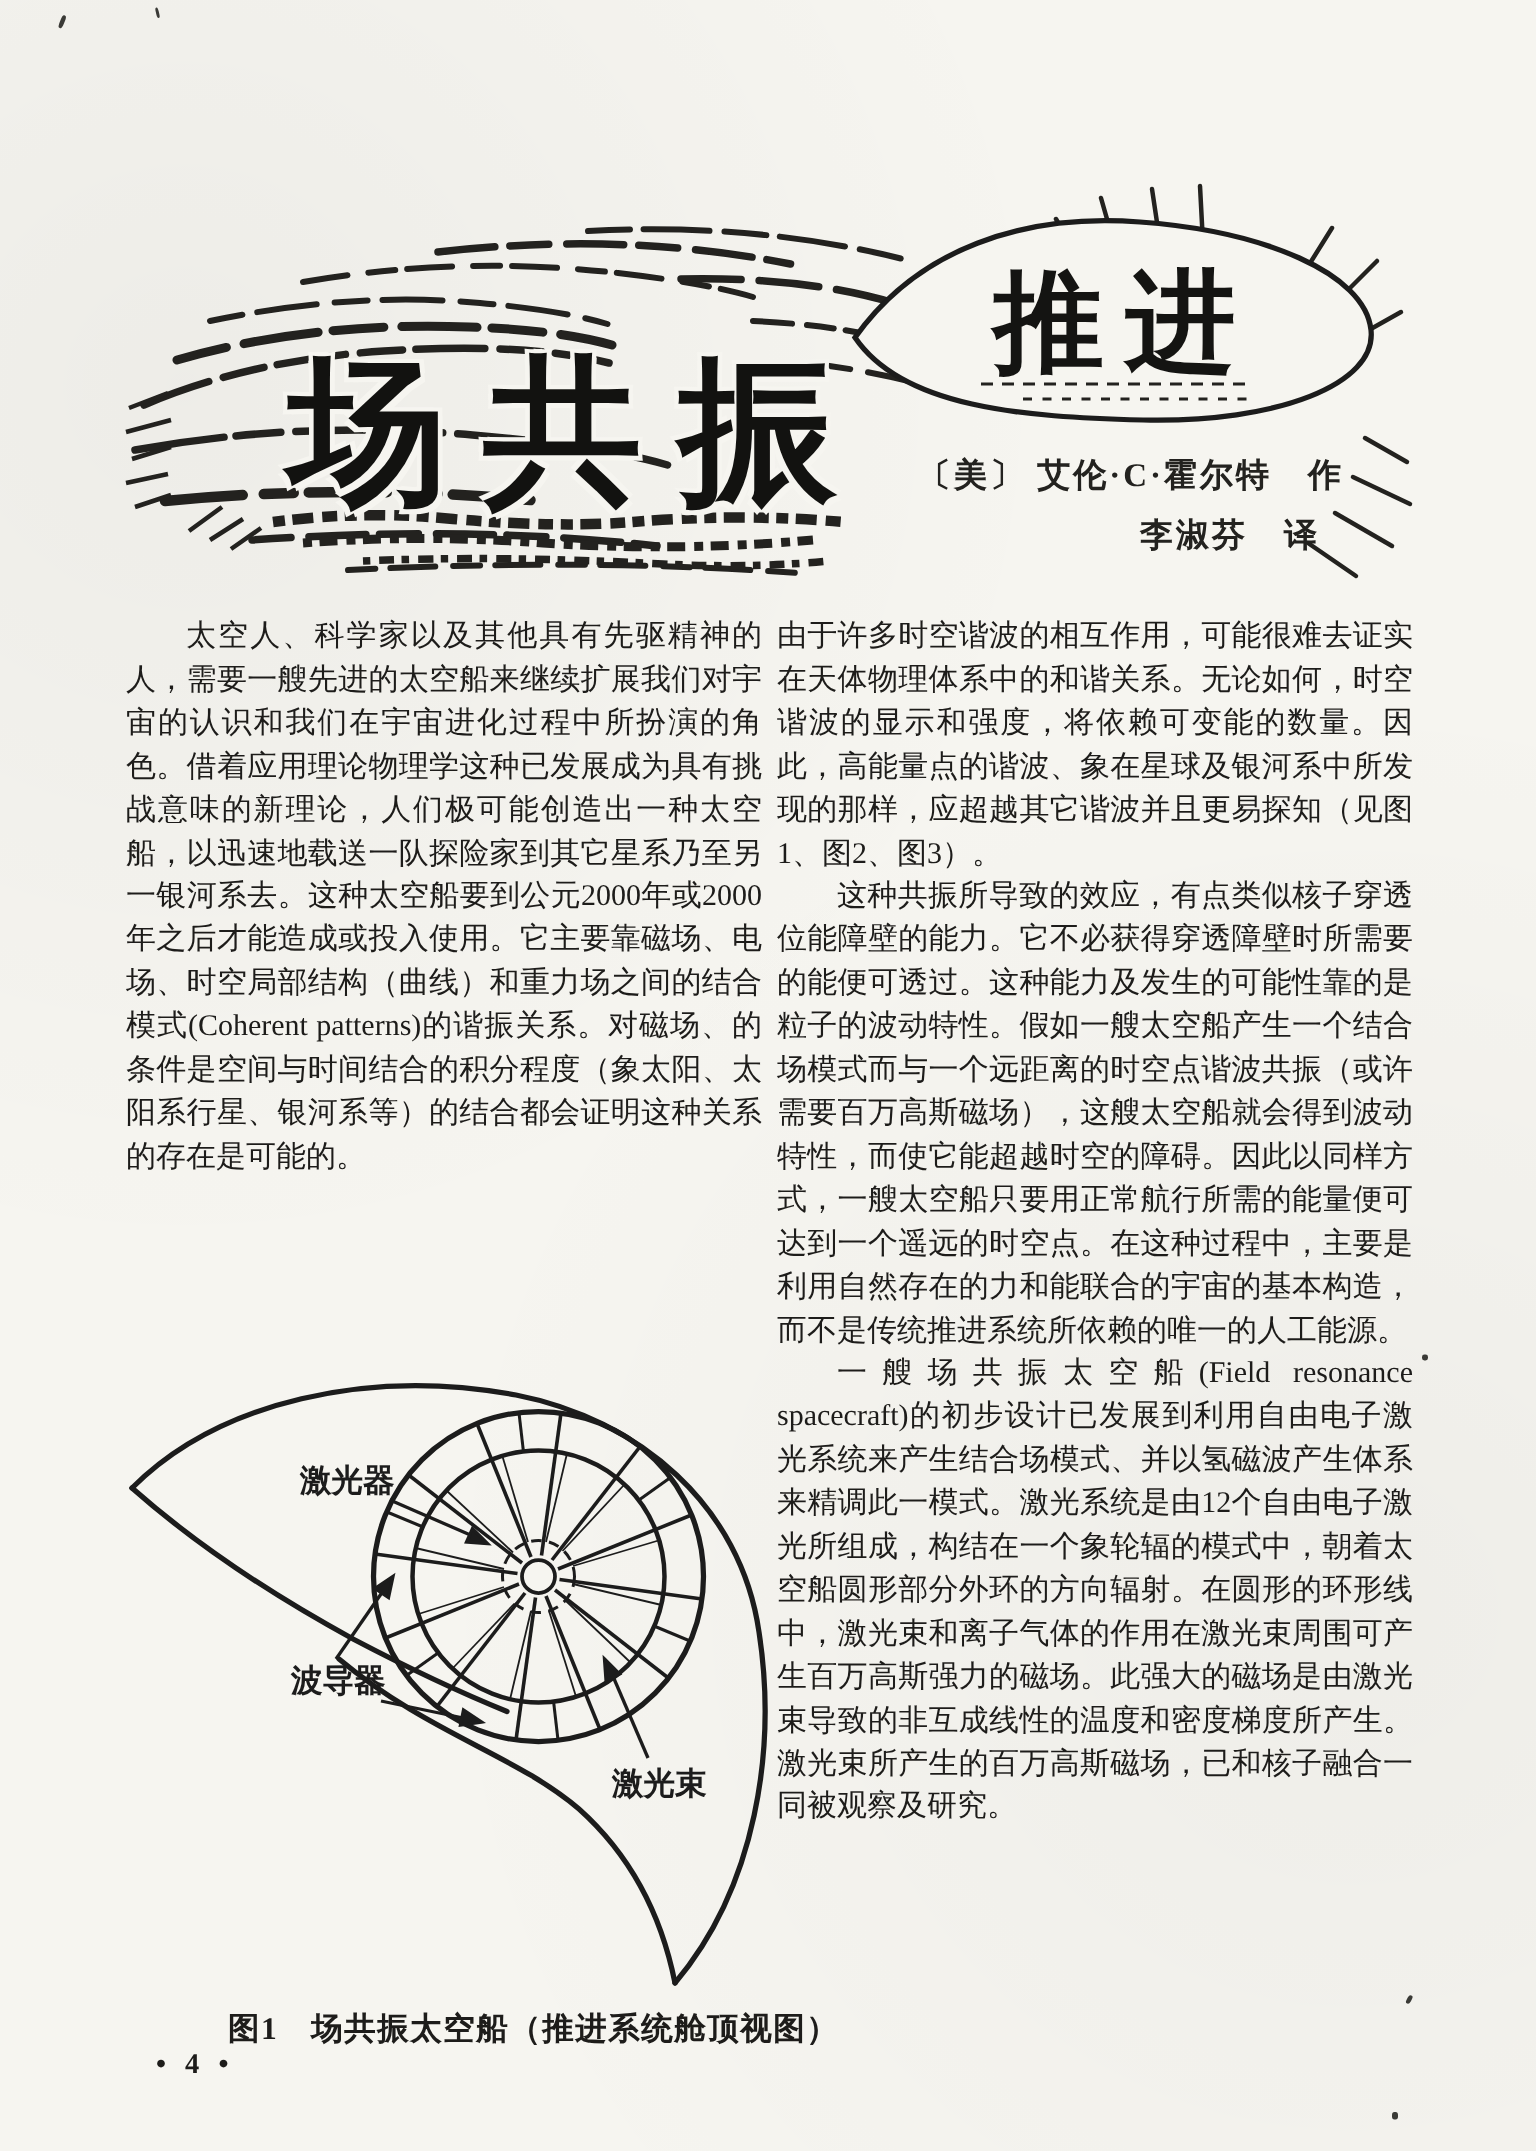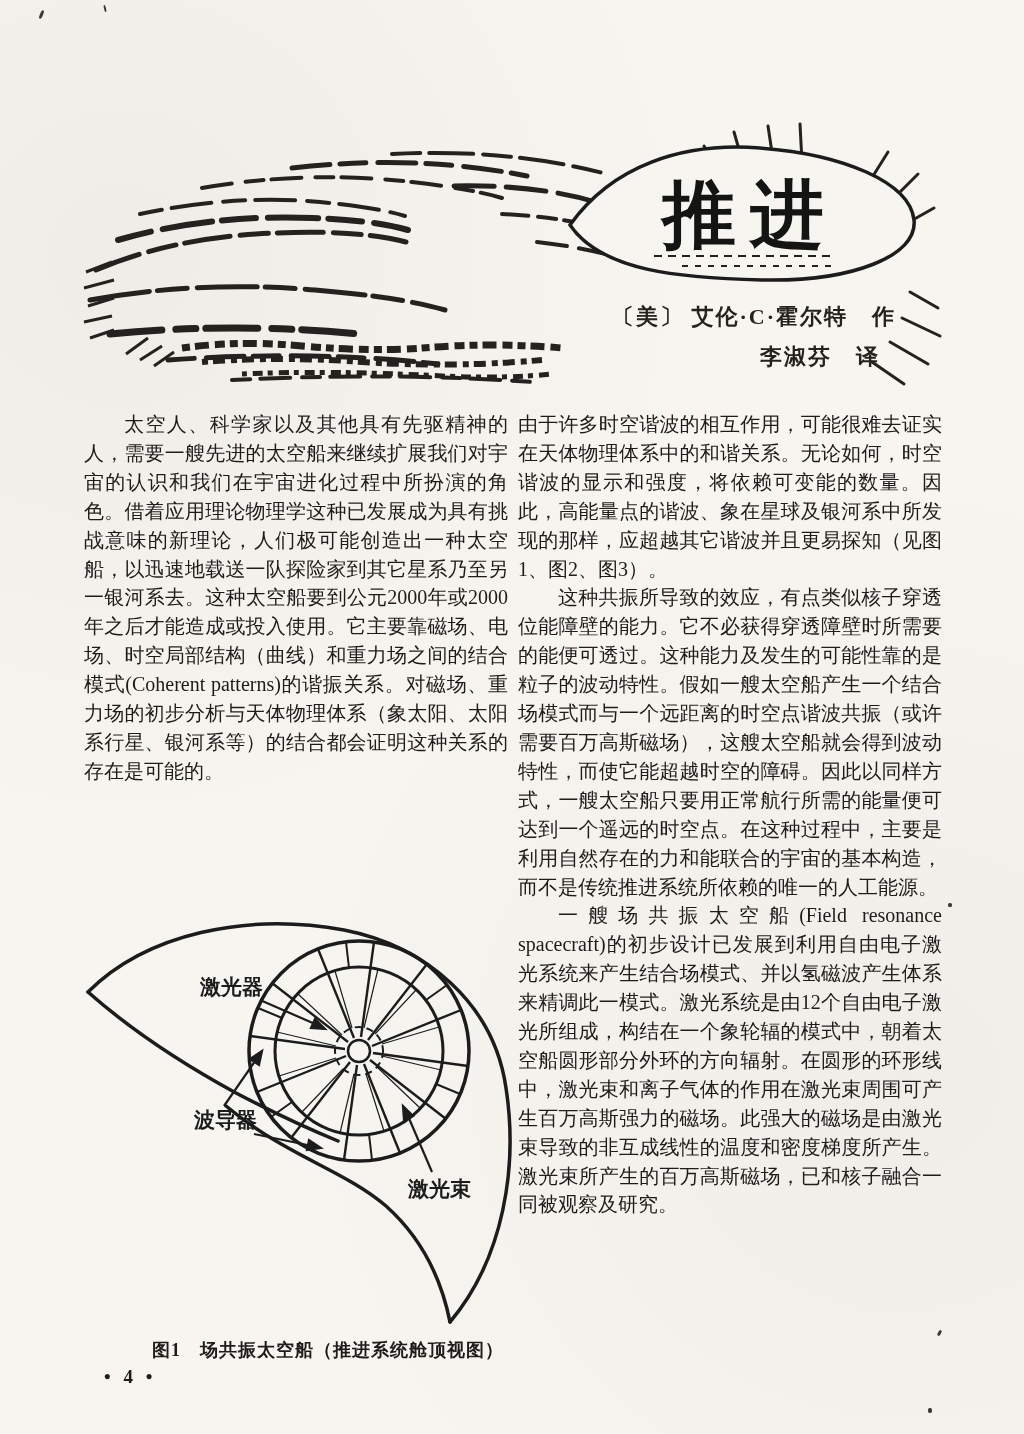--- a/index.html
+++ b/index.html
@@ -16,21 +16,21 @@
   .byline{position:absolute;left:612px;top:302px;width:320px;font-size:22px;font-weight:bold;
     letter-spacing:2px;color:#23221f;}
   .byline .line2{margin-top:10px;padding-left:148px;}
   .col{position:absolute;top:410px;width:424px;font-size:20px;line-height:28.9px;
     text-align:justify;color:#1d1c1a;}
   .col p{margin:0;text-indent:2em;}
   .col p.no-indent{text-indent:0;}
   .col-left{left:84px;}
   .col-right{left:518px;}
   .figure{position:absolute;left:76px;top:908px;width:436px;height:424px;}
-  .figure-caption{position:absolute;left:152px;top:1338px;font-size:18px;font-weight:bold;
+  .figure-caption{position:absolute;left:152px;top:1338px;font-size:21px;font-weight:bold;
     letter-spacing:1px;color:#1d1c1a;}
   .page-number{position:absolute;left:104px;top:1366px;font-size:19px;font-weight:bold;
     letter-spacing:4px;color:#1d1c1a;}
   .speck{position:absolute;background:#3a3a36;border-radius:40%;}
   svg text{font-family:"Liberation Serif","DejaVu Serif",serif;}
 </style>
 </head>
 <body>
 
 <div class="page">
@@ -79,28 +79,29 @@
       </g>
       <path d="M488,103 C530,44 600,20 678,26 C760,32 828,60 832,98 C836,134 770,160 680,158 C600,156 520,150 488,103 Z" fill="#f6f5f0" stroke="#1c1c1c" stroke-width="3.5"></path>
       <g stroke="#23221f" stroke-width="2">
         <path d="M572,134 h180" stroke-dasharray="8,6"></path>
         <path d="M600,144 h150" stroke-dasharray="6,7"></path>
       </g>
       <text x="668" y="118" font-size="74" font-weight="bold" letter-spacing="14" text-anchor="middle" fill="#141412">推进</text>
     </svg>
   </div>
 
+  <div class="title-main">场共振</div>
 
   <div class="byline">
     <div class="line1">〔美〕 艾伦·C·霍尔特　作</div>
     <div class="line2">李淑芬　译</div>
   </div>
 
   <div class="col col-left">
-    <p>太空人、科学家以及其他具有先驱精神的人，需要一艘先进的太空船来继续扩展我们对宇宙的认识和我们在宇宙进化过程中所扮演的角色。借着应用理论物理学这种已发展成为具有挑战意味的新理论，人们极可能创造出一种太空船，以迅速地载送一队探险家到其它星系乃至另一银河系去。这种太空船要到公元2000年或2000年之后才能造成或投入使用。它主要靠磁场、电场、时空局部结构（曲线）和重力场之间的结合模式(Coherent patterns)的谐振关系。对磁场、重力场的初步分析与天体物理体系（象太阳、太阳系行星、银河系等）的结合都会证明这种关系的存在是可能的。</p>
+    <p>太空人、科学家以及其他具有先驱精神的人，需要一艘先进的太空船来继续扩展我们对宇宙的认识和我们在宇宙进化过程中所扮演的角色。借着应用理论物理学这种已发展成为具有挑战意味的新理论，人们极可能创造出一种太空船，以迅速地载送一队探险家到其它星系乃至另一银河系去。这种太空船要到公元2000年或2000年之后才能造成或投入使用。它主要靠磁场、电场、时空局部结构（曲线）和重力场之间的结合模式(Coherent patterns)的谐振关系。对磁场、的条件是空间与时间结合的积分程度（象太阳、太阳系行星、银河系等）的结合都会证明这种关系的存在是可能的。</p>
   </div>
 
   <div class="col col-right">
     <p class="no-indent">由于许多时空谐波的相互作用，可能很难去证实在天体物理体系中的和谐关系。无论如何，时空谐波的显示和强度，将依赖可变能的数量。因此，高能量点的谐波、象在星球及银河系中所发现的那样，应超越其它谐波并且更易探知（见图1、图2、图3）。</p>
     <p>这种共振所导致的效应，有点类似核子穿透位能障壁的能力。它不必获得穿透障壁时所需要的能便可透过。这种能力及发生的可能性靠的是粒子的波动特性。假如一艘太空船产生一个结合场模式而与一个远距离的时空点谐波共振（或许需要百万高斯磁场），这艘太空船就会得到波动特性，而使它能超越时空的障碍。因此以同样方式，一艘太空船只要用正常航行所需的能量便可达到一个遥远的时空点。在这种过程中，主要是利用自然存在的力和能联合的宇宙的基本构造，而不是传统推进系统所依赖的唯一的人工能源。</p>
     <p>一艘场共振太空船(Field resonance spacecraft)的初步设计已发展到利用自由电子激光系统来产生结合场模式、并以氢磁波产生体系来精调此一模式。激光系统是由12个自由电子激光所组成，构结在一个象轮辐的模式中，朝着太空船圆形部分外环的方向辐射。在圆形的环形线中，激光束和离子气体的作用在激光束周围可产生百万高斯强力的磁场。此强大的磁场是由激光束导致的非互成线性的温度和密度梯度所产生。激光束所产生的百万高斯磁场，已和核子融合一同被观察及研究。</p>
   </div>
 
   <div class="figure">
     <svg width="436" height="424" viewBox="0 0 436 424">

